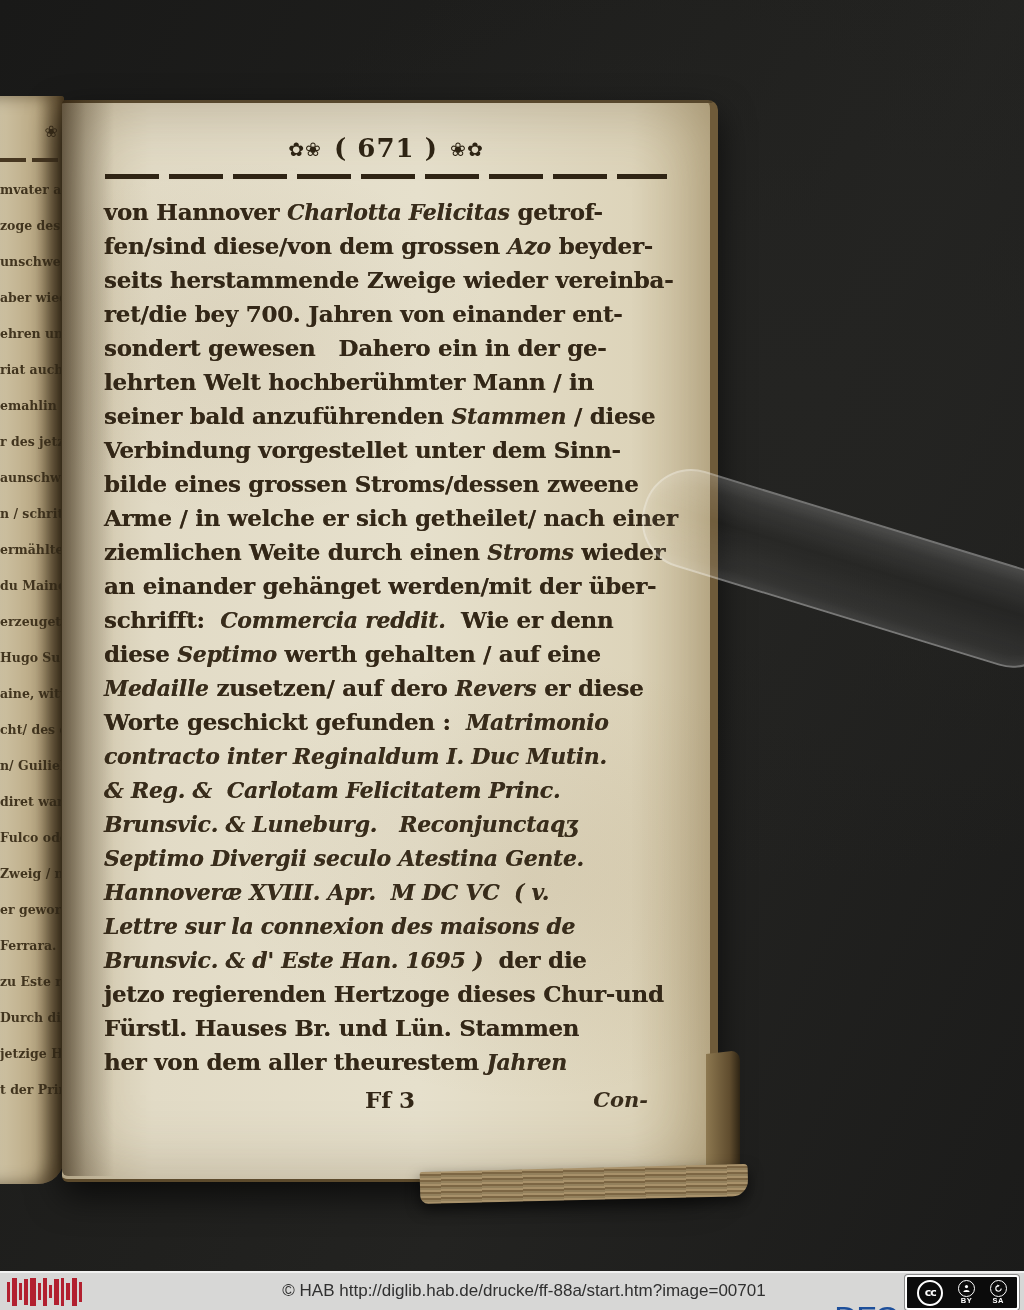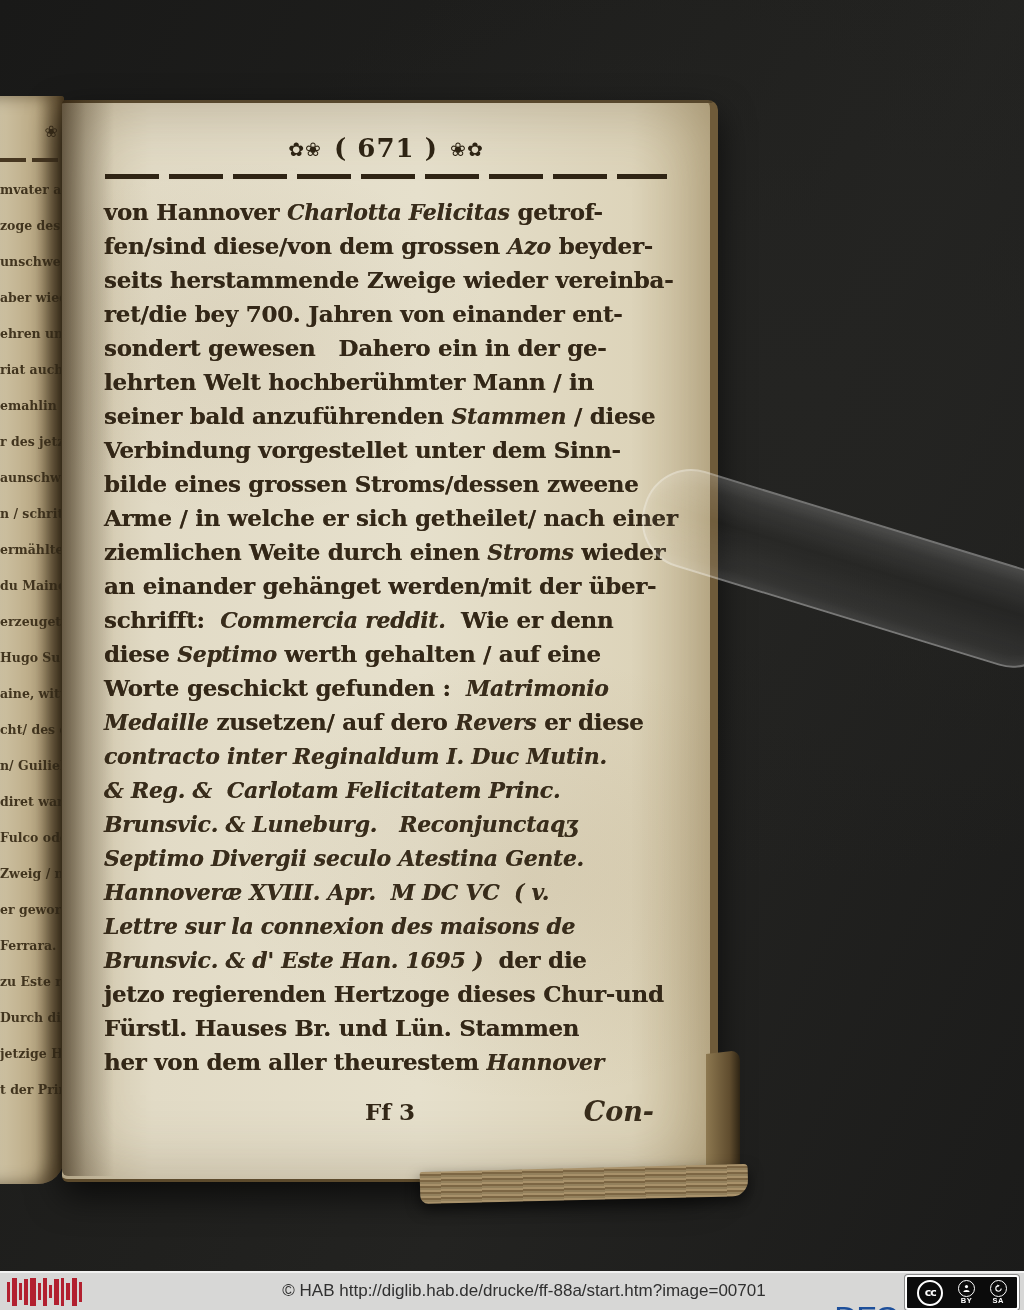--- a/index.html
+++ b/index.html
@@ -61,23 +61,23 @@
     margin:9px auto 0 auto;width:562px;height:5px;
     background:repeating-linear-gradient(90deg,#2f2414 0 54px,rgba(0,0,0,0) 54px 64px);
   }
   .text-block{margin:16px 0 0 42px;width:572px;}
   .line{
     line-height:34px;height:34px;white-space:pre;letter-spacing:-.3px;
     text-shadow:0 0 .5px rgba(42,28,8,.65);
   }
   .frk{font-family:"DejaVu Serif",serif;font-weight:700;font-size:23px;color:#332717;}
   .ant{font-family:"DejaVu Serif",serif;font-style:italic;font-weight:600;font-size:22px;color:#382c1b;}
-  .sig-row{position:relative;margin:16px 0 0 42px;width:572px;height:34px;line-height:34px;text-align:right;}
+  .sig-row{position:relative;margin:4px 0 0 42px;width:572px;height:34px;line-height:34px;text-align:right;}
   .sig{position:absolute;left:50%;transform:translateX(-50%);font-size:23px;}
-  .catch{position:absolute;right:22px;font-size:27px;}
+  .catch{position:absolute;right:28px;font-size:21px;}
 
   
   .edge-bottom{
     position:absolute;left:420px;top:1168px;width:328px;height:32px;
     transform:rotate(-1.4deg);
     background:repeating-linear-gradient(180deg,#a8916a 0 2px,#7c6644 2px 4px,#93805c 4px 6px);
     border-radius:2px 4px 16px 8px;
     box-shadow:0 6px 14px rgba(0,0,0,.55);
   }
   .edge-right{
@@ -184,32 +184,32 @@
         <div class="line"><span class="frk">sondert gewesen   Dahero ein in der ge-</span></div>
         <div class="line"><span class="frk">lehrten Welt hochberühmter Mann / in</span></div>
         <div class="line"><span class="frk">seiner bald anzuführenden </span><span class="ant">Stammen</span><span class="frk"> / diese</span></div>
         <div class="line"><span class="frk">Verbindung vorgestellet unter dem Sinn-</span></div>
         <div class="line"><span class="frk">bilde eines grossen Stroms/dessen zweene</span></div>
         <div class="line"><span class="frk">Arme / in welche er sich getheilet/ nach einer</span></div>
         <div class="line"><span class="frk">ziemlichen Weite durch einen </span><span class="ant">Stroms</span><span class="frk"> wieder</span></div>
         <div class="line"><span class="frk">an einander gehänget werden/mit der über-</span></div>
         <div class="line"><span class="frk">schrifft:  </span><span class="ant">Commercia reddit.</span><span class="frk">  Wie er denn</span></div>
         <div class="line"><span class="frk">diese </span><span class="ant">Septimo</span><span class="frk"> werth gehalten / auf eine</span></div>
+        <div class="line"><span class="ant">Medaille</span><span class="frk"> zusetzen/ auf dero </span><span class="ant">Revers</span><span class="frk"> er diese</span></div>
         <div class="line"><span class="frk">Worte geschickt gefunden :  </span><span class="ant">Matrimonio</span></div>
-        <div class="line"><span class="ant">Medaille</span><span class="frk"> zusetzen/ auf dero </span><span class="ant">Revers</span><span class="frk"> er diese</span></div>
         <div class="line"><span class="ant">contracto inter Reginaldum I. Duc Mutin.</span></div>
         <div class="line"><span class="ant">&amp; Reg. &amp;  Carlotam Felicitatem Princ.</span></div>
         <div class="line"><span class="ant">Brunsvic. &amp; Luneburg.   Reconjunctaqʒ</span></div>
         <div class="line"><span class="ant">Septimo Divergii seculo Atestina Gente.</span></div>
         <div class="line"><span class="ant">Hannoveræ XVIII. Apr.  M DC VC  ( v.</span></div>
         <div class="line"><span class="ant">Lettre sur la connexion des maisons de</span></div>
         <div class="line"><span class="ant">Brunsvic. &amp; d' Este Han. 1695 )</span><span class="frk">  der die</span></div>
         <div class="line"><span class="frk">jetzo regierenden Hertzoge dieses Chur-und</span></div>
         <div class="line"><span class="frk">Fürstl. Hauses Br. und Lün. Stammen</span></div>
-        <div class="line"><span class="frk">her von dem aller theurestem </span><span class="ant">Hannover</span></div>
+        <div class="line"><span class="frk">her von dem aller theurestem </span><span class="ant">Jahren</span></div>
       </div>
     <div class="sig-row">
       <span class="sig frk">Ff 3</span>
       <span class="catch ant">Con-</span>
     </div>
   </div>
   <div class="gutter"></div>
 
   <div class="edge-right"></div>
   <div class="edge-bottom"></div>

